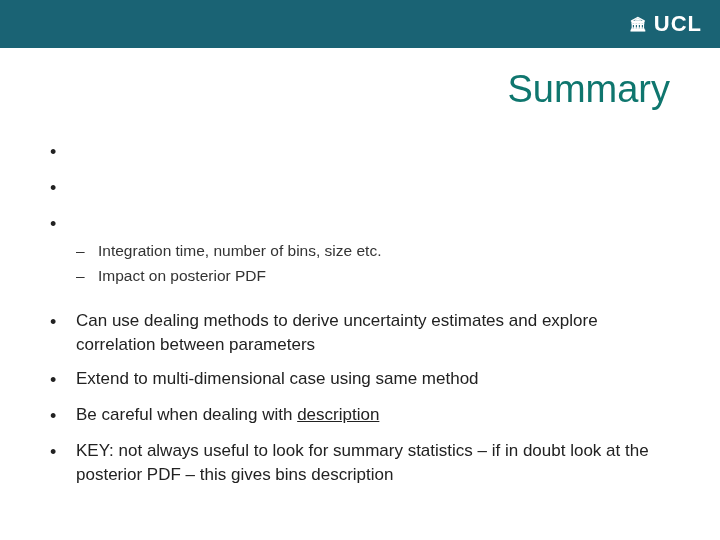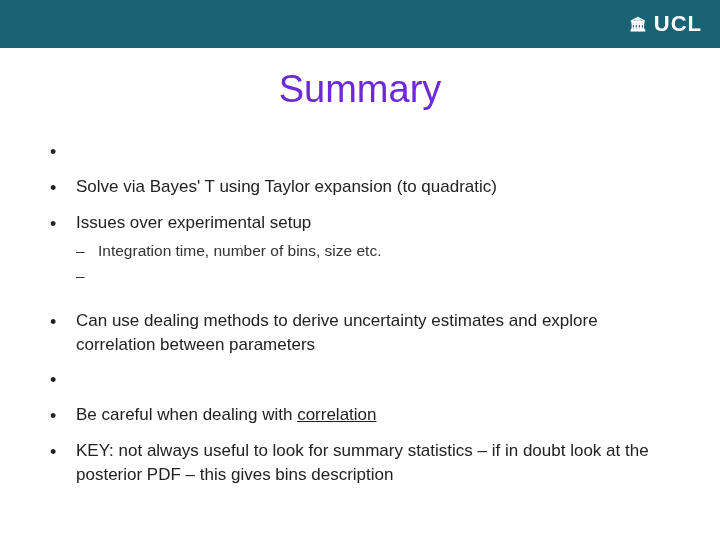--- a/index.html
+++ b/index.html
@@ -42,24 +42,24 @@
       font-size: 14px;
       margin-right: 2px;
     }
 
     
     .content {
       padding: 20px 50px 20px 50px;
     }
 
     .page-title {
-      text-align: center;
+      text-align: right;
       font-size: 38px;
       font-weight: normal;
-      color: #6d28d9;
+      color: #0f766e;
       margin-bottom: 28px;
       font-family: Arial, Helvetica, sans-serif;
     }
 
     .bullet-list {
       list-style: none;
       padding: 0;
       margin: 0;
     }
 
@@ -122,51 +122,51 @@
   <h1 class="page-title">Summary</h1>
 
   <ul class="bullet-list">
 
     <li>
       <span class="bullet-dot">•</span>
     </li>
 
     <li>
       <span class="bullet-dot">•</span>
-      <span>Solve via Bayes' T using Taylor expansion (to quadratic)</span>
     </li>
 
     <li style="flex-direction: column;">
       <div style="display:flex; align-items: flex-start;">
         <span class="bullet-dot">•</span>
-        <span>Issues over experimental setup</span>
       </div>
       <ul class="sub-list">
         <li>
           <span class="sub-dash">–</span>
           <span>Integration time, number of bins, size etc.</span>
         </li>
         <li>
           <span class="sub-dash">–</span>
+          <span>Impact on posterior PDF</span>
         </li>
       </ul>
     </li>
 
     <li class="wide-li">
       <span class="bullet-dot">•</span>
       <span>Can use dealing methods to derive uncertainty estimates and explore correlation between parameters</span>
     </li>
 
     <li>
       <span class="bullet-dot">•</span>
+      <span>Extend to multi-dimensional case using same method</span>
     </li>
 
     <li>
       <span class="bullet-dot">•</span>
-      <span>Be careful when dealing with <span class="underline-text">correlation</span></span>
+      <span>Be careful when dealing with <span class="underline-text">description</span></span>
     </li>
 
     <li class="wide-li">
       <span class="bullet-dot">•</span>
       <span>KEY: not always useful to look for summary statistics – if in doubt look at the posterior PDF – this gives bins description</span>
     </li>
 
   </ul>
 </div>
 

